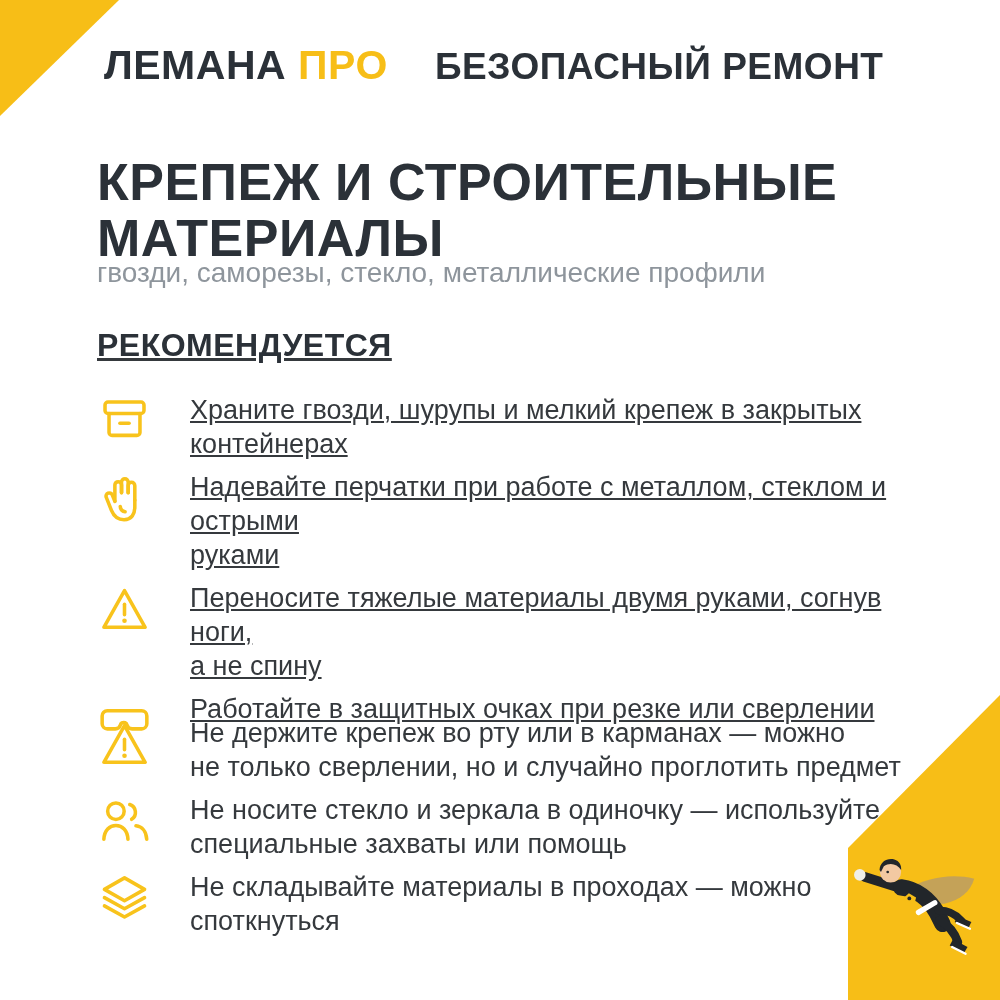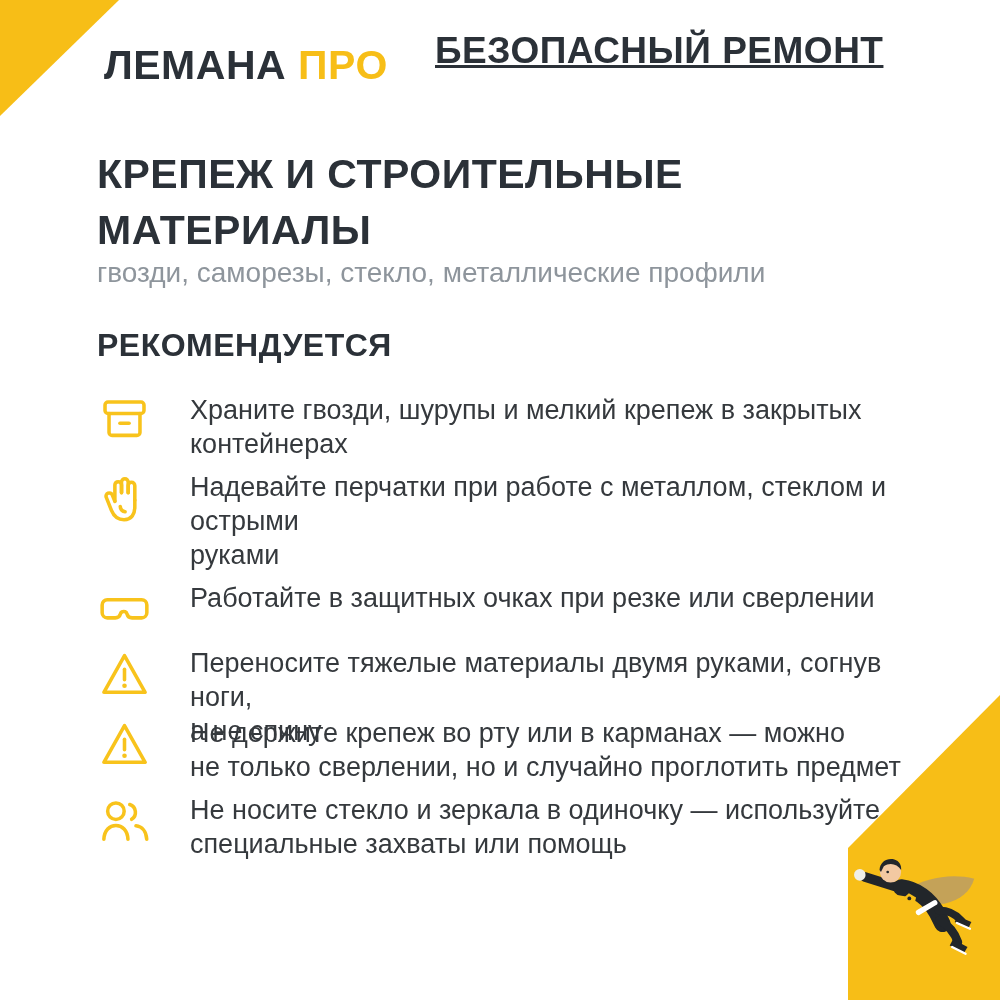--- a/index.html
+++ b/index.html
@@ -10,27 +10,27 @@
   html,body{background:#fff;}
   .page{position:relative;width:1000px;height:1000px;background:#ffffff;overflow:hidden;
         font-family:"Liberation Sans","DejaVu Sans",sans-serif;color:var(--text);}
   .corner-tl{position:absolute;left:0;top:0;width:119px;height:116px;background:var(--yellow);
         clip-path:polygon(0 0,100% 0,0 100%);}
   .corner-br{position:absolute;right:0;bottom:0;width:152px;height:305px;background:var(--yellow);
         clip-path:polygon(100% 0,0 50.2%,0 100%,100% 100%);}
   .logo{position:absolute;left:97px;top:42px;font-size:41px;font-weight:700;letter-spacing:.5px;
         color:var(--dark);white-space:nowrap;margin-left:7px;}
   .logo .accent{color:var(--yellow);margin-left:12px;}
-  .header-title{position:absolute;left:435px;top:30px;font-size:37px;font-weight:800;
-        letter-spacing:.5px;color:var(--dark);white-space:nowrap;text-decoration:underline;}
-  .h1{position:absolute;left:97px;top:146px;font-size:41px;line-height:56px;font-weight:800;
+  .header-title{position:absolute;left:435px;top:46px;font-size:37px;font-weight:800;
+        letter-spacing:.5px;color:var(--dark);white-space:nowrap;}
+  .h1{position:absolute;left:97px;top:154px;font-size:52px;line-height:56px;font-weight:800;
         letter-spacing:.5px;color:var(--dark);}
   .subtitle{position:absolute;left:97px;top:257px;font-size:28px;color:var(--gray);text-align:right;}
   .section{position:absolute;left:97px;width:845px;}
-  .section.rec{top:327px;}
+  .section.rec{top:327px;text-decoration:underline;}
   .section.norec{top:687px;}
   .section-heading{font-size:32px;font-weight:800;letter-spacing:.5px;color:var(--dark);}
   .list{margin-top:29px;}
   .row{display:flex;align-items:flex-start;margin-bottom:9px;}
   .icon-cell{width:55px;flex:0 0 55px;margin-right:38px;margin-top:1px;}
   .icon-cell svg{width:55px;height:55px;display:block;}
   .oicon *{stroke:var(--icon-yellow);fill:none;stroke-width:3.1;stroke-linecap:round;stroke-linejoin:round;}
   .row-text{font-size:27px;line-height:34px;max-width:750px;}
   .pre{white-space:pre-line;}
   .mascot{position:absolute;right:10px;bottom:28px;width:145px;height:125px;}
@@ -82,36 +82,36 @@
             <path d="M24.5 35.5 c-2.6 -0.3 -4 -2 -4.2 -4.6"></path>
           </svg>
         </div>
         <div class="row-text pre">Надевайте перчатки при работе с металлом, стеклом и острыми
 руками</div>
       </div>
 
       <div class="row">
         <div class="icon-cell">
           <svg class="oicon" viewBox="0 0 48 48">
-            <path d="M9 15.5 h30 a4.5 4.5 0 0 1 4.5 4.5 v6.8 a4.5 4.5 0 0 1 -4.5 4.5 h-8.4 a4.6 4.6 0 0 1 -4.4 -3.4 a3 3 0 0 0 -4.4 -1.8 a3 3 0 0 0 -1.4 1.8 a4.6 4.6 0 0 1 -4.4 3.4 H9 a4.5 4.5 0 0 1 -4.5 -4.5 V20 A4.5 4.5 0 0 1 9 15.5 Z"></path>
-          </svg>
-        </div>
-        <div class="row-text pre">Работайте в защитных очках при резке или сверлении</div>
-      </div>
-
-      <div class="row">
-        <div class="icon-cell">
-          <svg class="oicon" viewBox="0 0 48 48">
             <path d="M24 7.5 L42 39.5 H6 Z"></path>
             <path d="M24 19.5 v9"></path>
             <path d="M24 33.8 h0.02" style="stroke-width:4"></path>
           </svg>
         </div>
         <div class="row-text pre">Переносите тяжелые материалы двумя руками, согнув ноги,
 а не спину</div>
+      </div>
+
+      <div class="row">
+        <div class="icon-cell">
+          <svg class="oicon" viewBox="0 0 48 48">
+            <path d="M9 15.5 h30 a4.5 4.5 0 0 1 4.5 4.5 v6.8 a4.5 4.5 0 0 1 -4.5 4.5 h-8.4 a4.6 4.6 0 0 1 -4.4 -3.4 a3 3 0 0 0 -4.4 -1.8 a3 3 0 0 0 -1.4 1.8 a4.6 4.6 0 0 1 -4.4 3.4 H9 a4.5 4.5 0 0 1 -4.5 -4.5 V20 A4.5 4.5 0 0 1 9 15.5 Z"></path>
+          </svg>
+        </div>
+        <div class="row-text pre">Работайте в защитных очках при резке или сверлении</div>
       </div>
 
     </div>
   </div>
 
   <div class="section norec">
     <div class="list">
 
       <div class="row">
         <div class="icon-cell">
@@ -131,20 +131,31 @@
             <circle cx="16.5" cy="15" r="7.2"></circle>
             <path d="M6 39.5 c0.4 -7.8 5 -12 10.5 -12 c5.5 0 10.1 4.2 10.5 12"></path>
             <path d="M28.6 9.2 a7.2 7.2 0 0 1 1.6 12.9"></path>
             <path d="M34 27.8 c5.3 0.6 9 4.8 9.4 11.7"></path>
           </svg>
         </div>
         <div class="row-text pre">Не носите стекло и зеркала в одиночку — используйте
 специальные захваты или помощь</div>
       </div>
 
+      <div class="row">
+        <div class="icon-cell">
+          <svg class="oicon" viewBox="0 0 48 48">
+            <path d="M24 6 L41.5 16 L24 26 L6.5 16 Z"></path>
+            <path d="M6.5 23.2 L24 33 L41.5 23.2"></path>
+            <path d="M6.5 30.4 L24 40.2 L41.5 30.4"></path>
+          </svg>
+        </div>
+        <div class="row-text pre">Не складывайте материалы в проходах — можно
+споткнуться</div>
+      </div>
 
     </div>
   </div>
 
   <div class="corner-br">
     <svg class="mascot" viewBox="0 0 150 130">
 
       <path class="cape" d="M64 44 C84 32 110 27 134 33 C130 46 120 55 103 59 L78 60 Z"></path>
 
       <path class="ink-stroke" d="M20 31 L58 43" style="stroke-width:10"></path>

